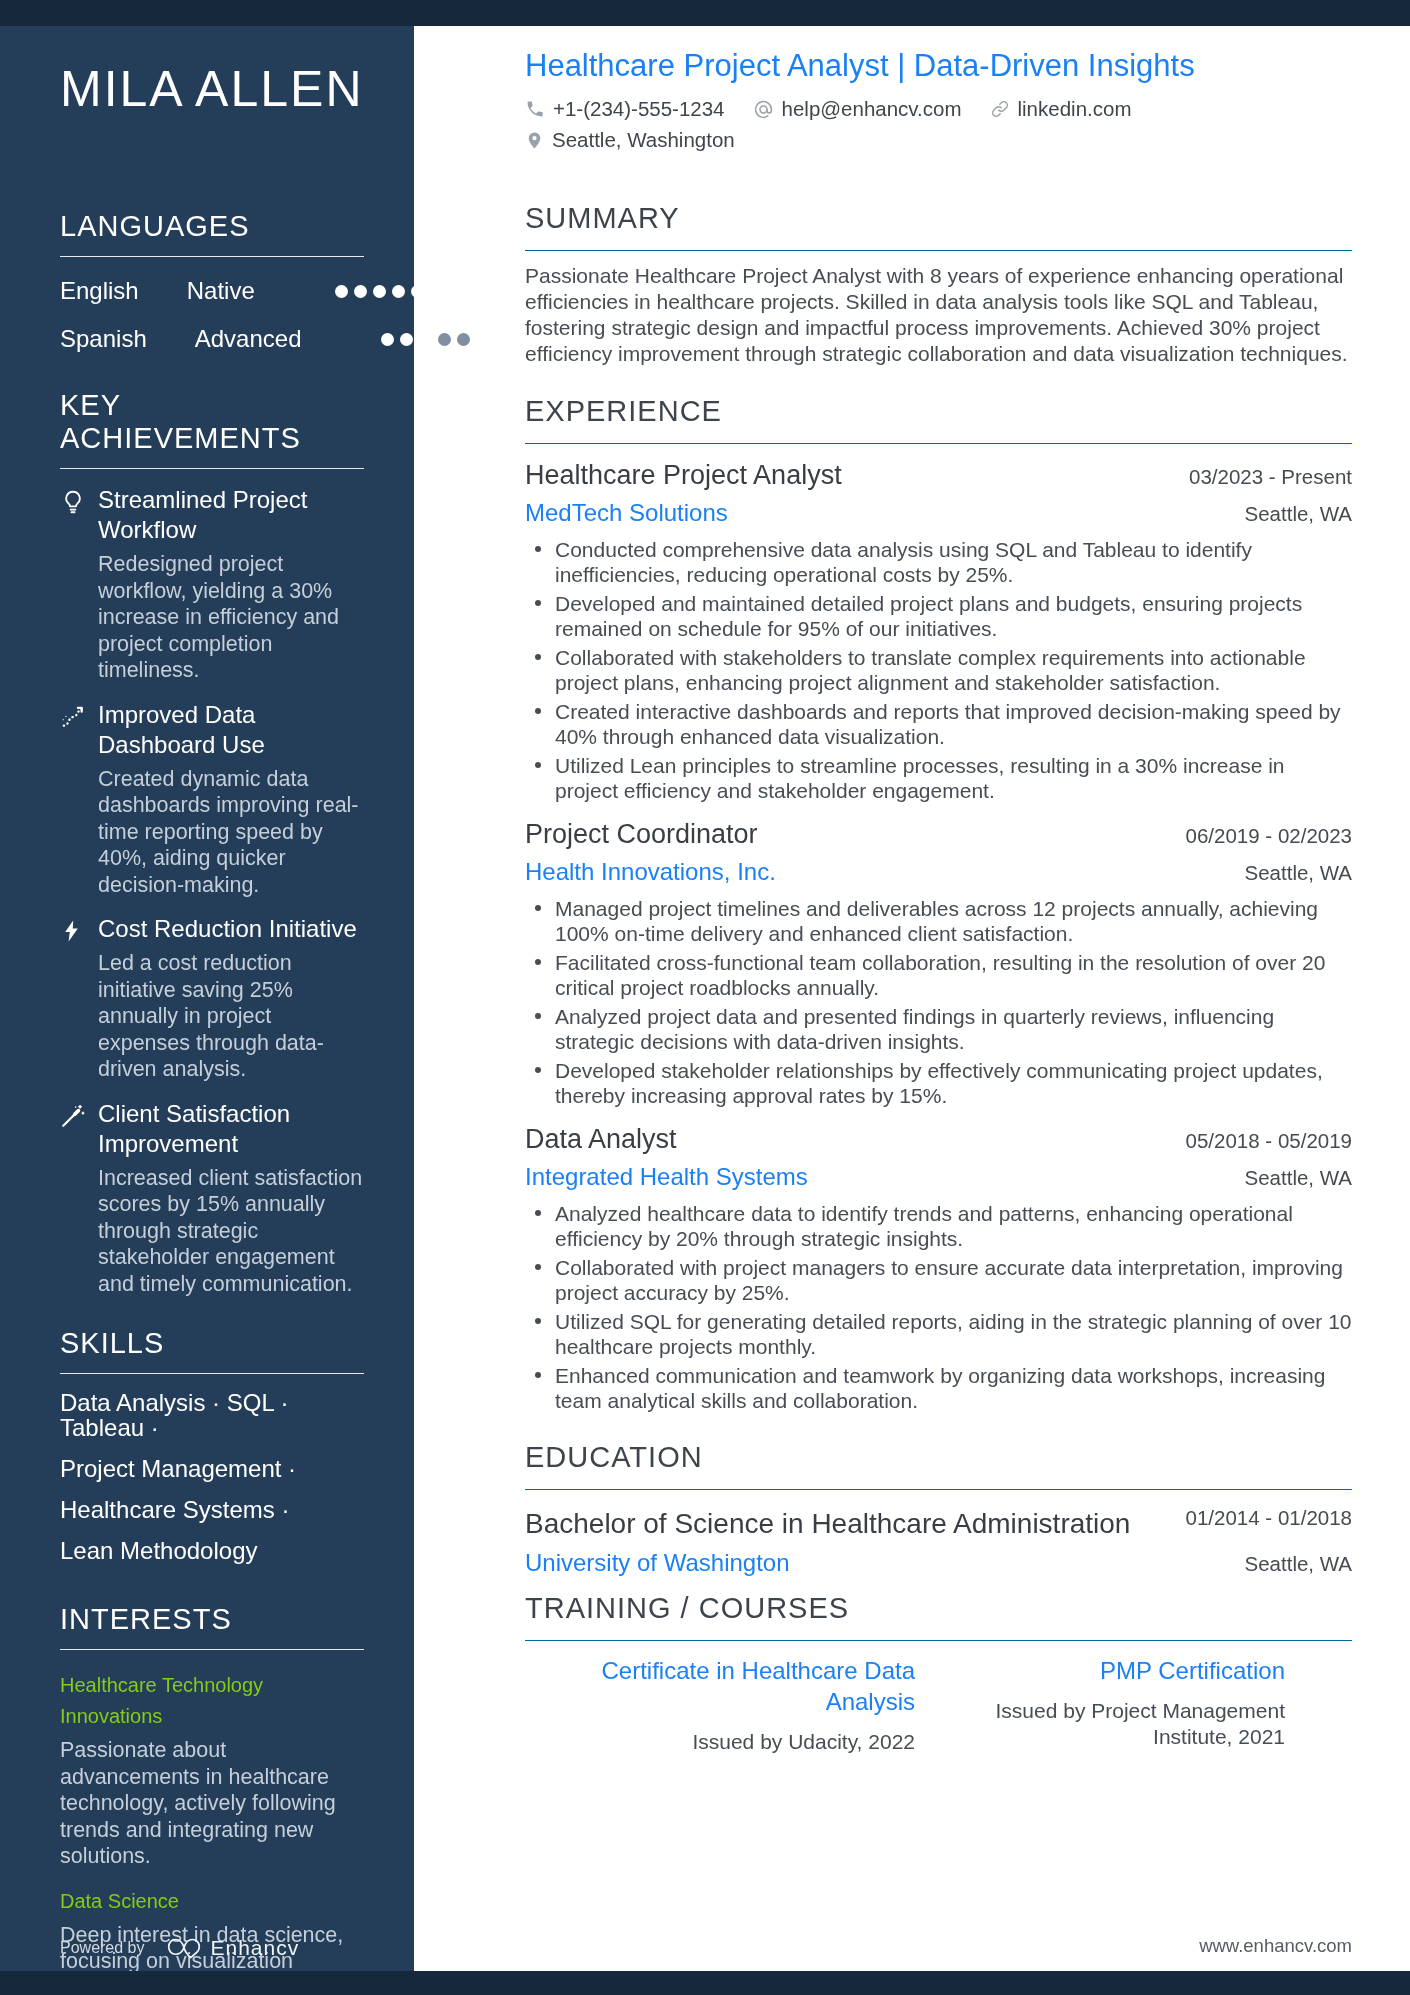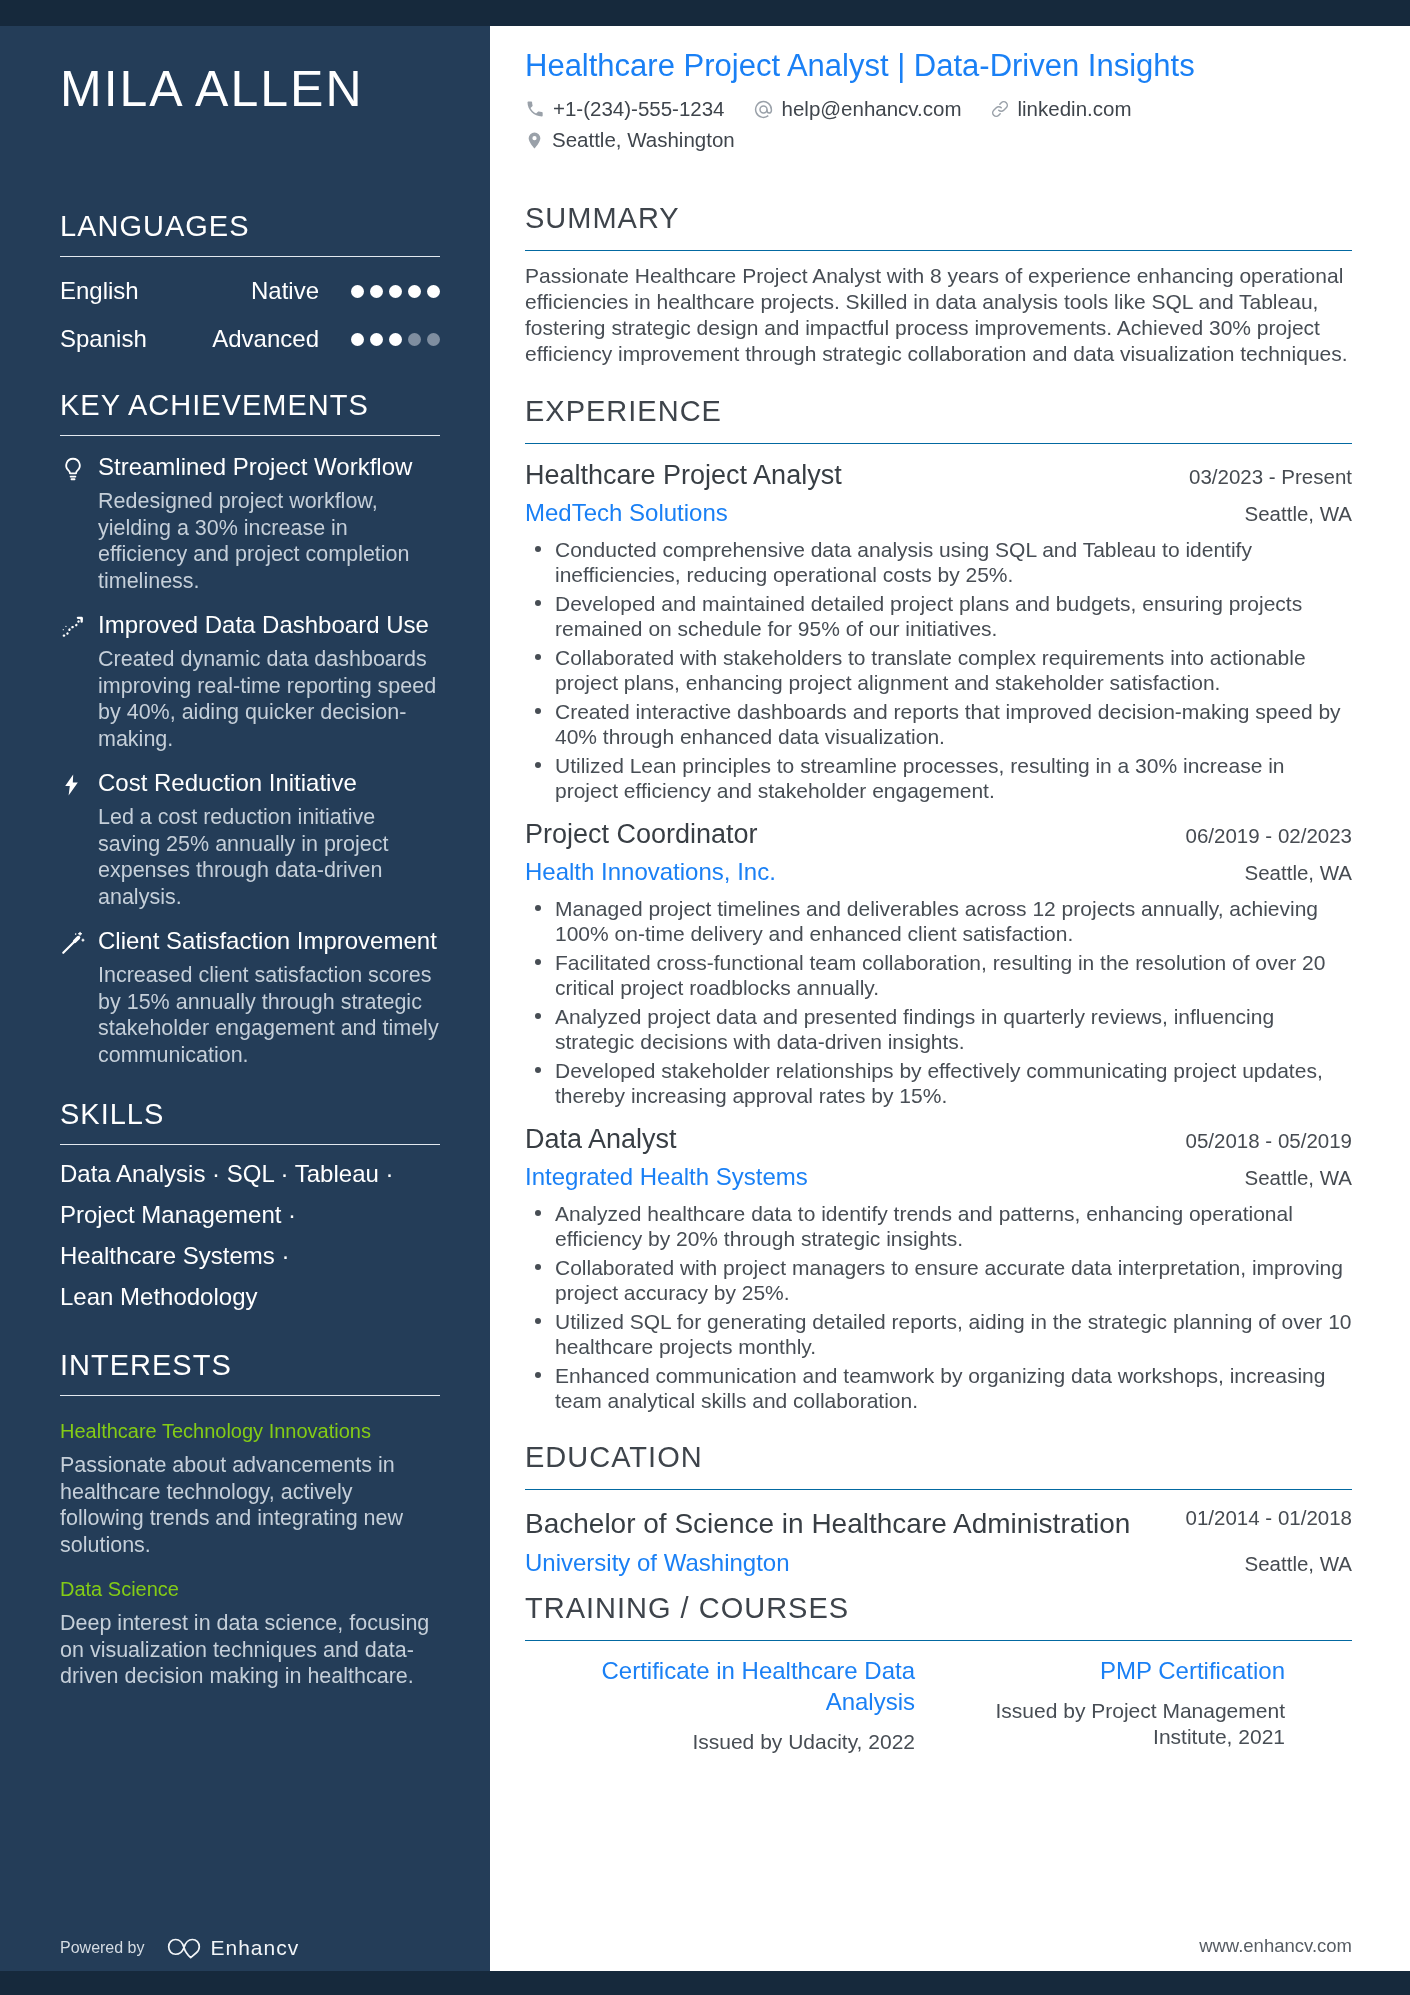--- a/index.html
+++ b/index.html
@@ -8,30 +8,30 @@
     position:relative; background:#ffffff; overflow:hidden;
     font-family:"Liberation Sans","DejaVu Sans",sans-serif;
     -webkit-font-smoothing:antialiased;
   }
   .strip { position:absolute; left:0; width:1410px; height:26px; background:#16293c; z-index:6; }
   .strip.top { top:0; }
   .strip.bottom { bottom:0; height:24px; }
 
   
   .sidebar {
-    position:absolute; left:0; top:0; width:490px; height:1995px;
+    position:absolute; left:0; top:0; width:414px; height:1995px;
     background:#243d58; color:#fff; padding:60px 50px 0 60px; z-index:1;
   }
   .name { font-size:50px; font-weight:500; letter-spacing:2px; color:#fff; }
   .side-heading {
     font-size:29px; font-weight:400; letter-spacing:1px; color:#fff;
     padding-bottom:13px; border-bottom:1px solid #e3e9ef;
   }
   .sec-languages { margin-top:92px; }
-  .lang-row { display:flex; align-items:center; margin-top:20px; font-size:24px; color:#fff; }
+  .lang-row { display:flex; align-items:center; margin-top:20px; font-size:24px; color:#fff;gap:48px; }
   .lang-name { flex:1; }
   .lang-level { margin-right:32px; }
   .lang-dots { display:flex; gap:6px; }
   .dot { width:13px; height:13px; border-radius:50%; background:#ffffff; }
   .dot.off { background:#7f8ea0; }
 
   .sec-achievements { margin-top:36px; }
   .ach-item { display:flex; margin-top:16px; }
   .ach-item:first-of-type { margin-top:22px; }
   .ach-icon { width:38px; flex:none; padding-top:4px; color:#fff; }

